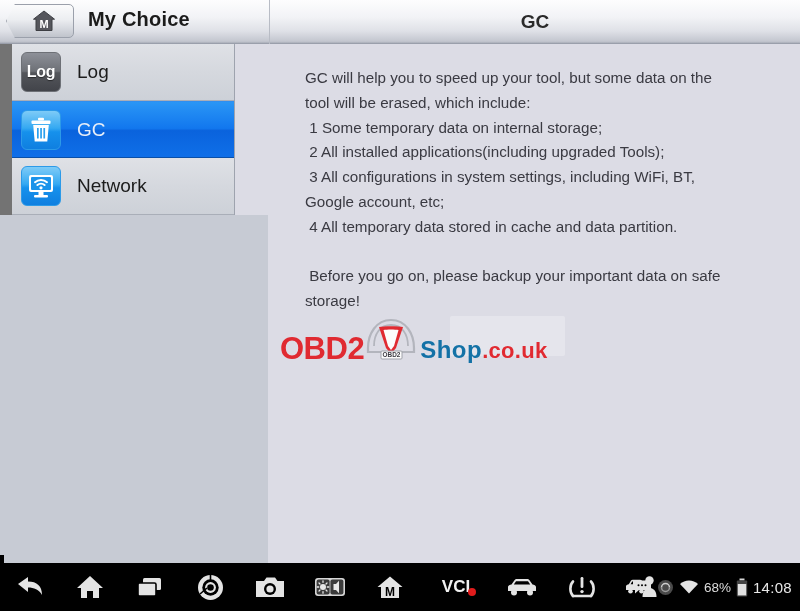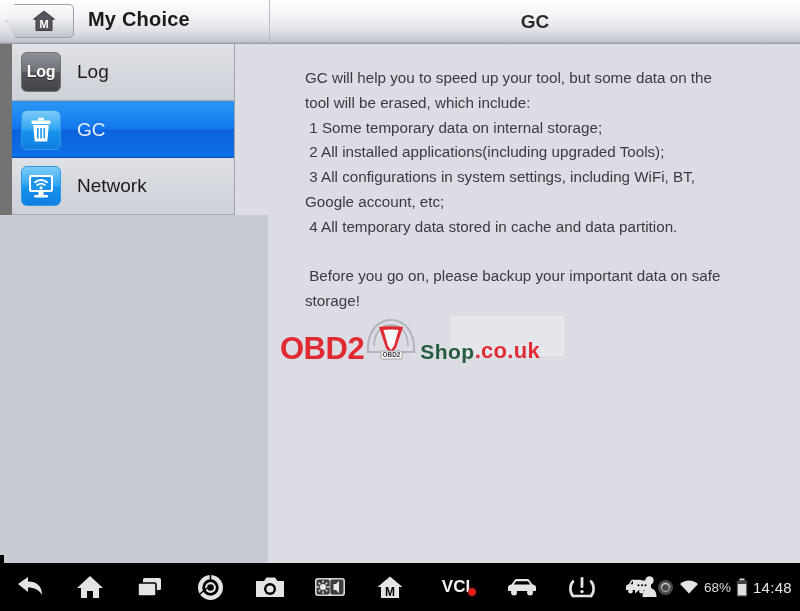--- a/index.html
+++ b/index.html
@@ -171,23 +171,23 @@
     font-weight: 700;
     color: #e11b22;
     letter-spacing: -.5px;
     line-height: 1;
   }
   .wm-car {
     margin-left: -4px;
     margin-right: -2px;
   }
   .wm-shop {
-    font-size: 21px;
+    font-size: 24px;
     font-weight: 700;
-    color: #14532d;
+    color: #0369a1;
     letter-spacing: .5px;
   }
   .wm-couk {
     font-size: 22px;
     font-weight: 700;
     color: #e11b22;
     letter-spacing: .3px;
   }
   .wm-ghost {
     position: absolute;
@@ -492,18 +492,18 @@
       </svg>
       <svg width="20" height="16" viewBox="0 0 20 16">
         <path d="M10 14.5 L1 5 A13 13 0 0 1 19 5 Z" fill="#e4e4e4"></path>
       </svg>
       <span class="batt-pct">68%</span>
       <svg width="12" height="19" viewBox="0 0 12 19">
         <rect x="3.5" y="0.5" width="5" height="2" fill="#d8d8d8"></rect>
         <rect x="0.8" y="2.5" width="10.4" height="16" rx="1" fill="#444"></rect>
         <rect x="1.8" y="6" width="8.4" height="11.4" fill="#e0e0e0"></rect>
       </svg>
-      <span class="clock">14:48</span>
+      <span class="clock">14:08</span>
     </div>
   </div>
 
   <div class="corner-black"></div>
 </div>
 
 </body></html>

